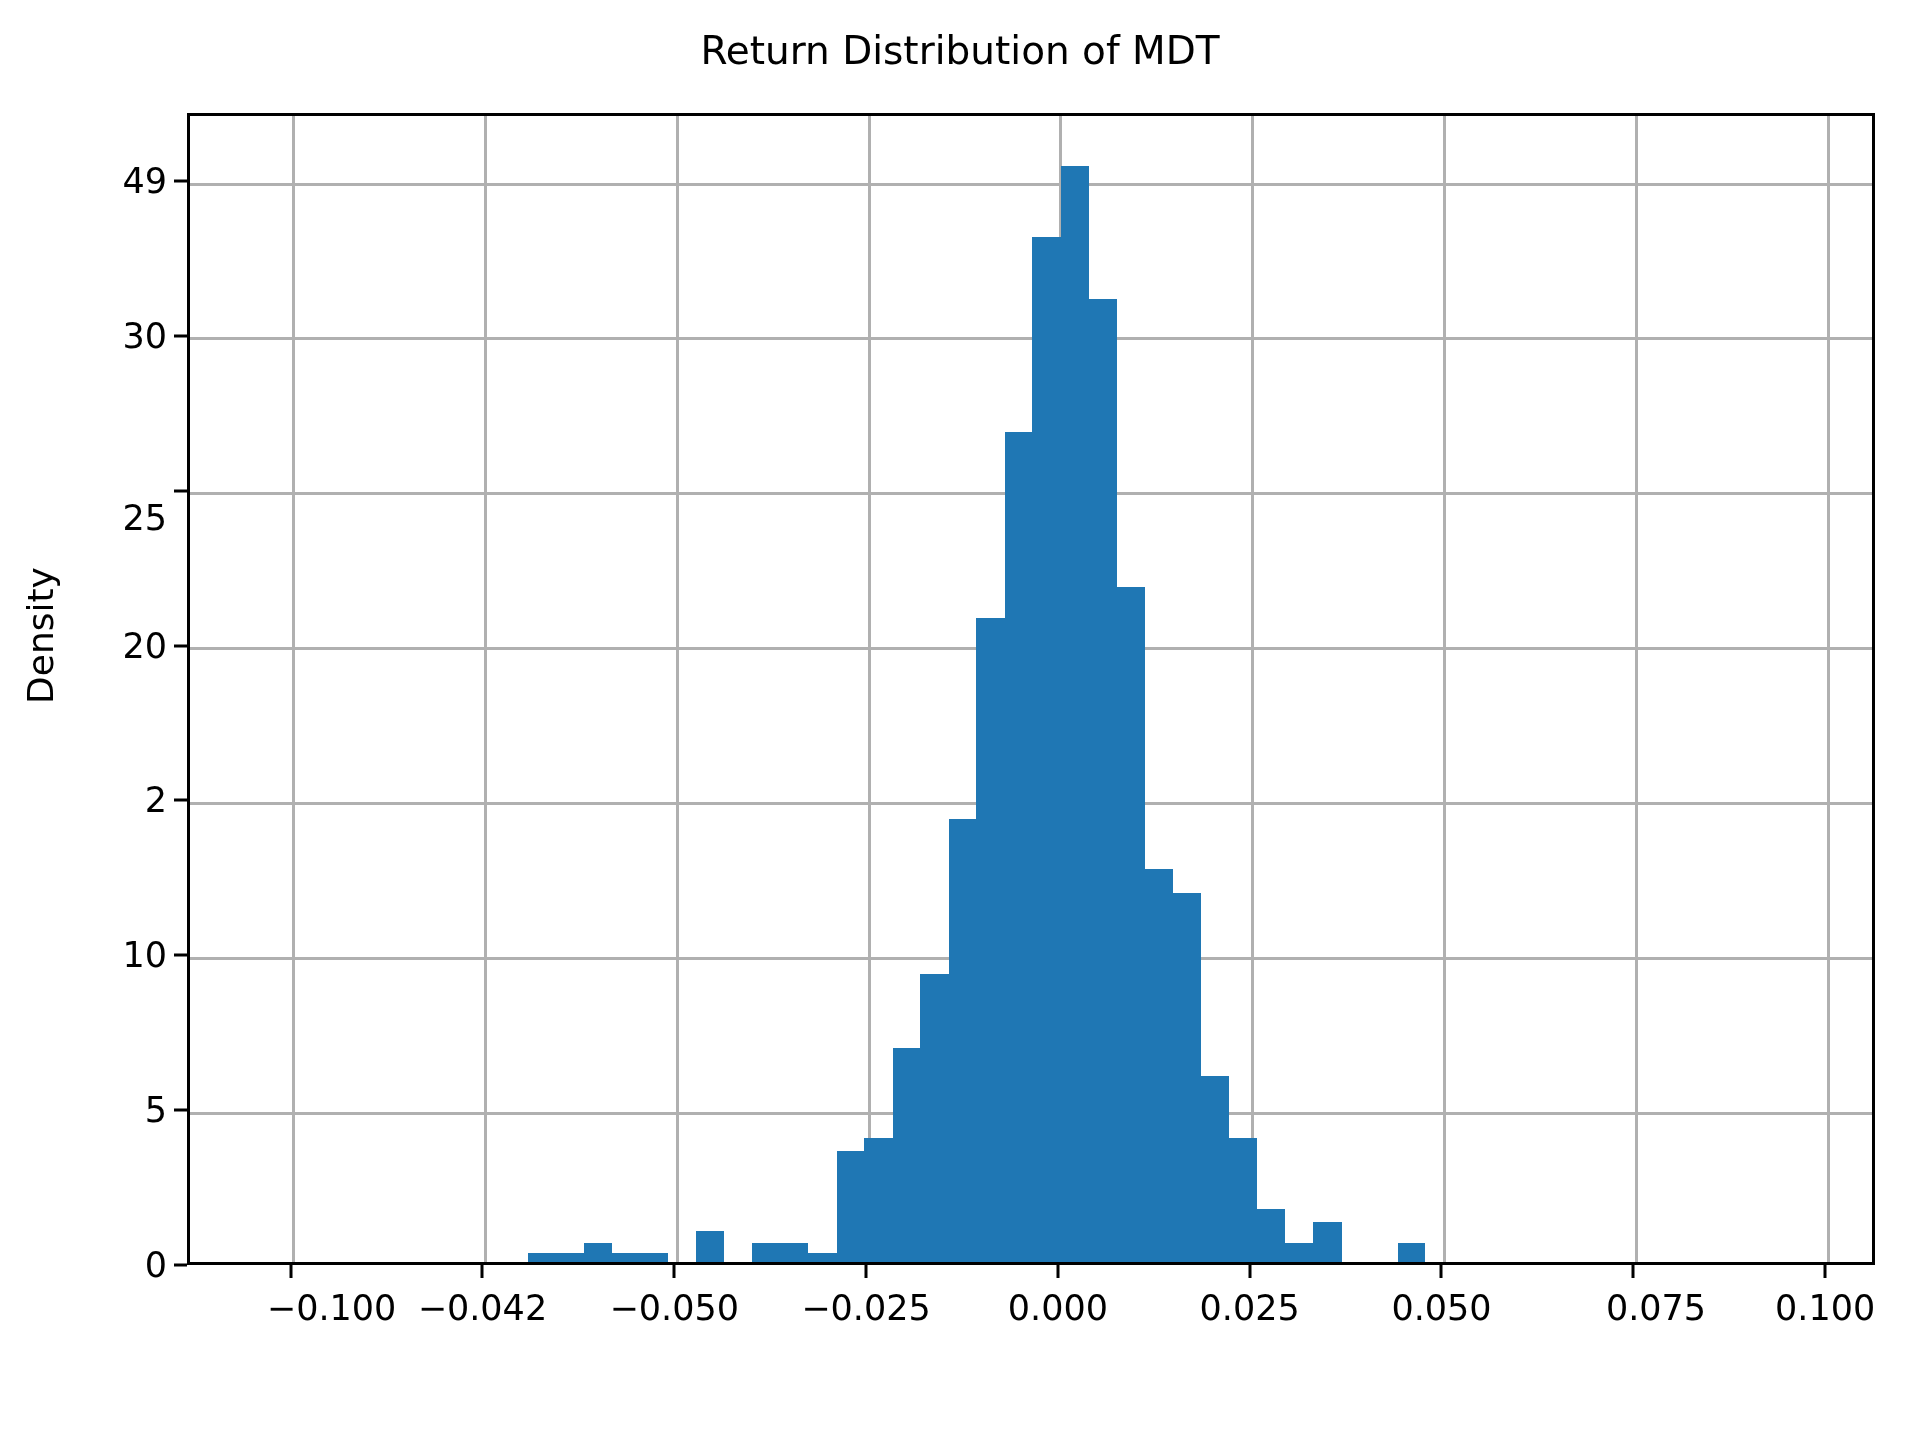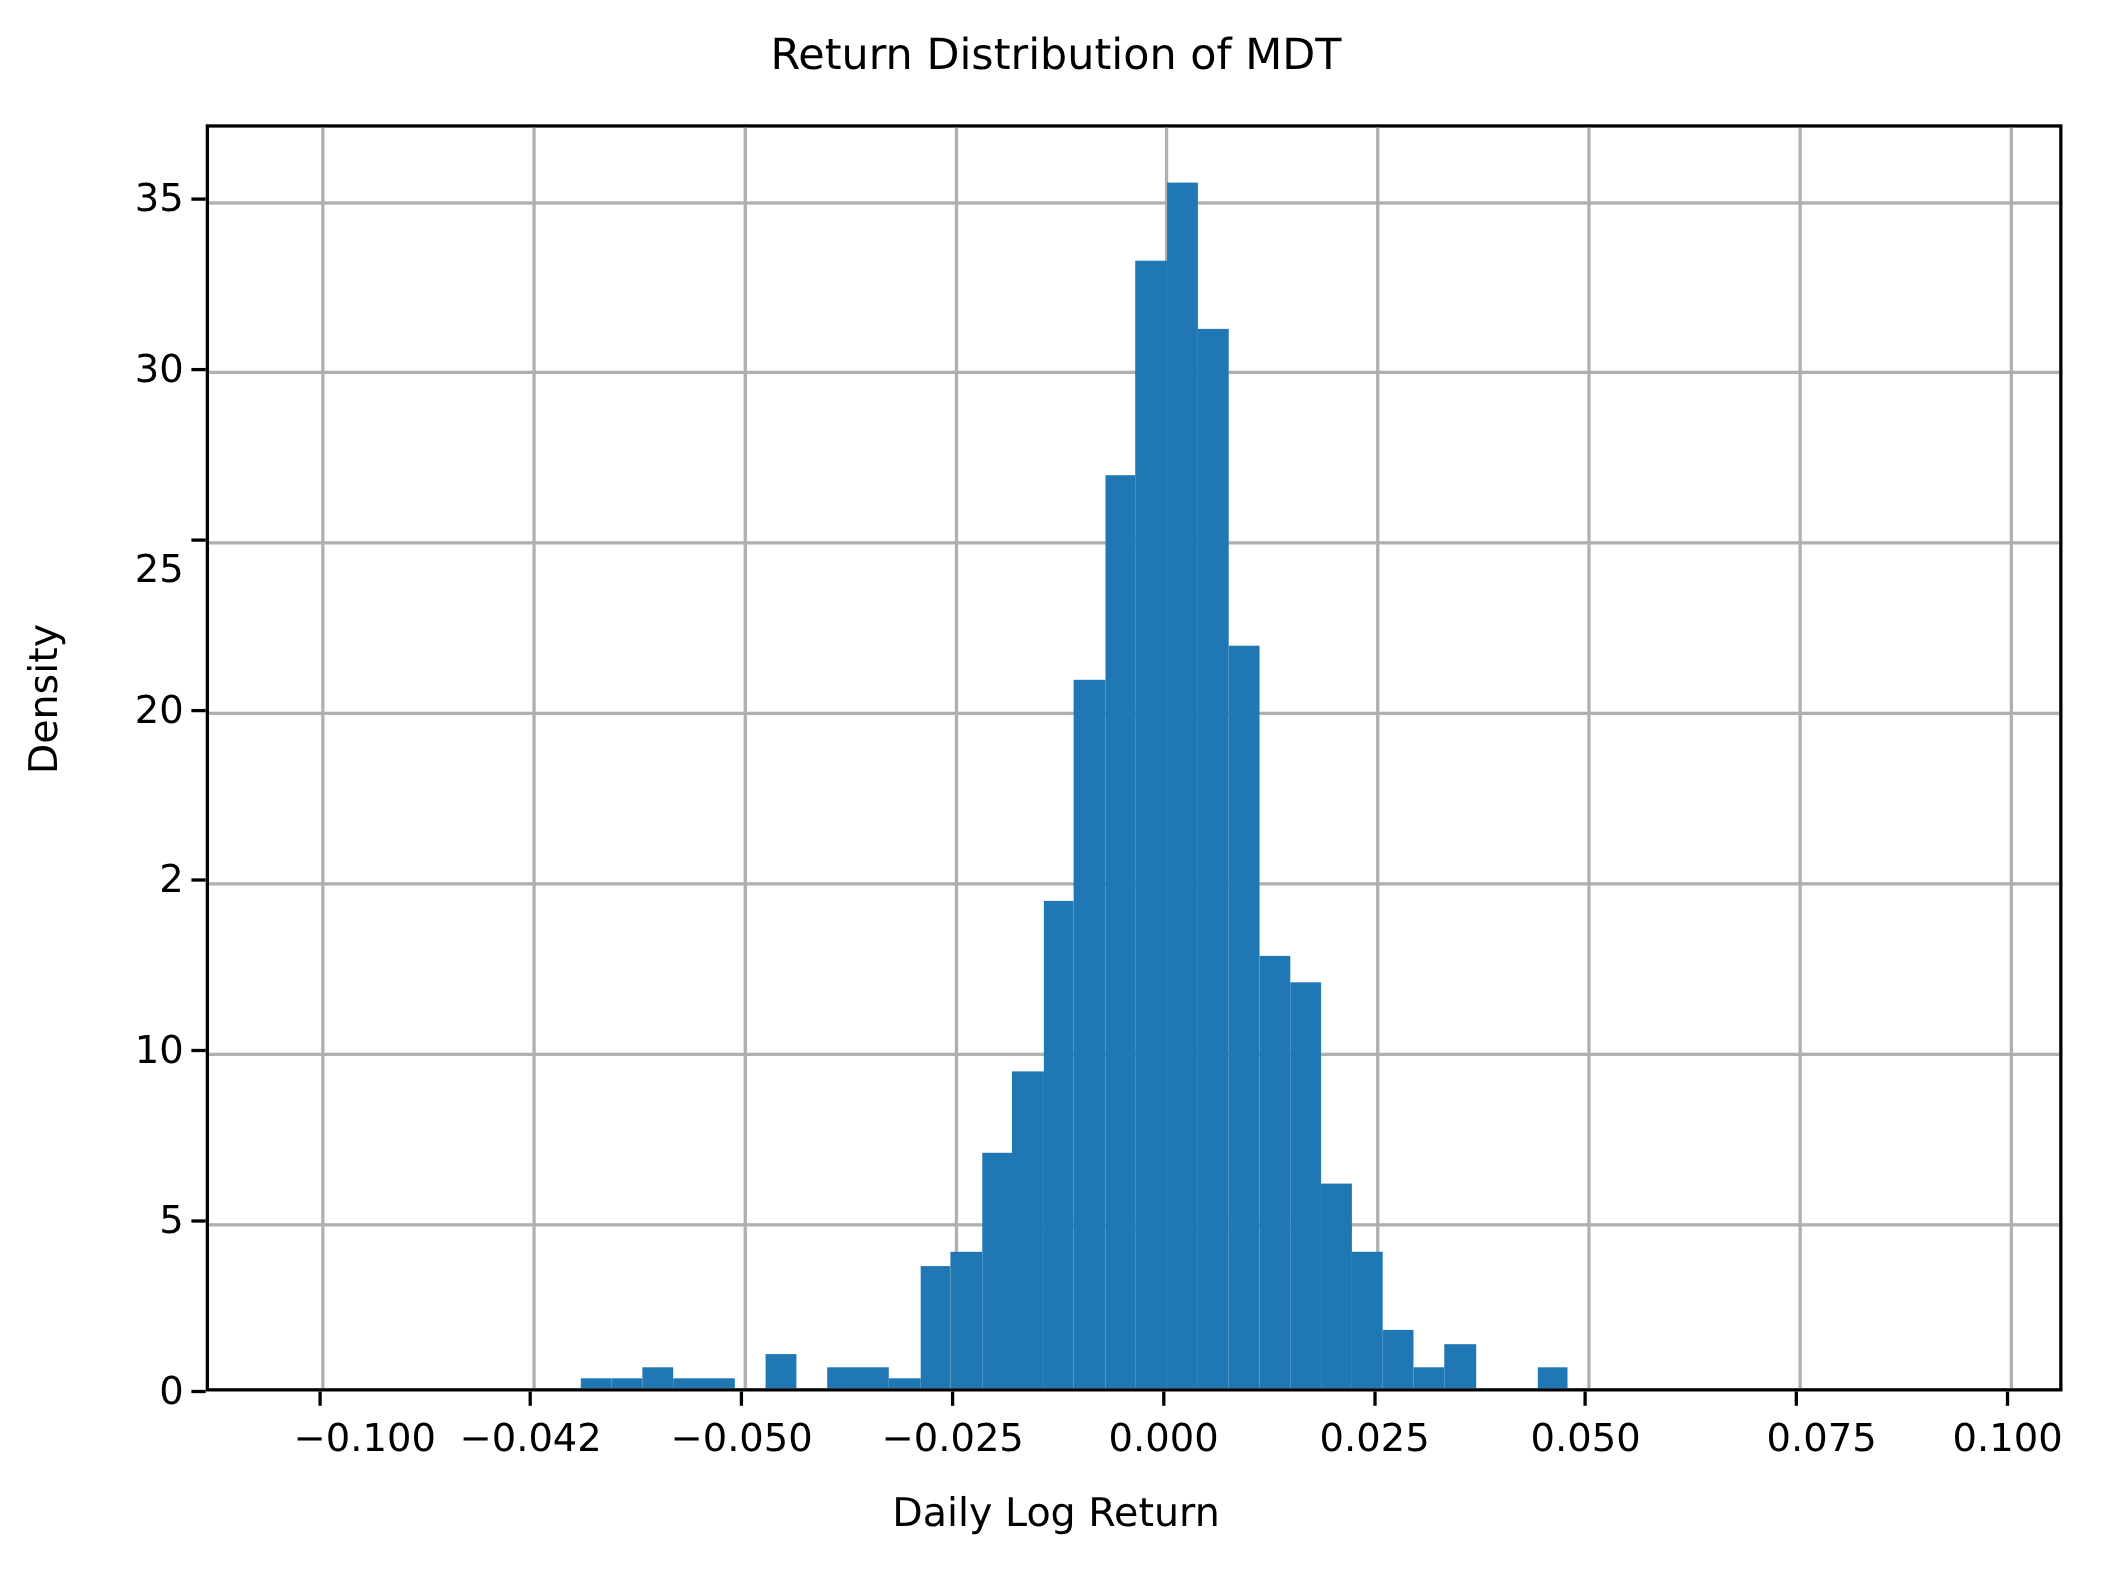--- a/index.html
+++ b/index.html
@@ -158,21 +158,21 @@
       <div class="ytick-label" style="top: 955.323px;">10</div>
       <div class="ytick-mark" style="top: 800.484px;"></div>
       <div class="ytick-label" style="top: 800.484px;">2</div>
       <div class="ytick-mark" style="top: 645.645px;"></div>
       <div class="ytick-label" style="top: 645.645px;">20</div>
       <div class="ytick-mark" style="top: 490.806px;"></div>
       <div class="ytick-label" style="top: 518px;">25</div>
       <div class="ytick-mark" style="top: 335.968px;"></div>
       <div class="ytick-label" style="top: 335.968px;">30</div>
       <div class="ytick-mark" style="top: 181.129px;"></div>
-      <div class="ytick-label" style="top: 181.129px;">35</div>
+      <div class="ytick-label" style="top: 181.129px;">49</div>
     </div>
   <div id="xticks">
       <div class="xtick-mark" style="left: 290.582px;"></div>
       <div class="xtick-label" style="left: 290.582px; margin-left: 41px;">−0.100</div>
       <div class="xtick-mark" style="left: 482.4px;"></div>
       <div class="xtick-label" style="left: 482.4px;">−0.042</div>
       <div class="xtick-mark" style="left: 674.218px;"></div>
       <div class="xtick-label" style="left: 674.218px;">−0.050</div>
       <div class="xtick-mark" style="left: 866.036px;"></div>
       <div class="xtick-label" style="left: 866.036px;">−0.025</div>
@@ -181,16 +181,15 @@
       <div class="xtick-mark" style="left: 1249.67px;"></div>
       <div class="xtick-label" style="left: 1249.67px;">0.025</div>
       <div class="xtick-mark" style="left: 1441.49px;"></div>
       <div class="xtick-label" style="left: 1441.49px;">0.050</div>
       <div class="xtick-mark" style="left: 1633.31px;"></div>
       <div class="xtick-label" style="left: 1656px;">0.075</div>
       <div class="xtick-mark" style="left: 1825.13px;"></div>
       <div class="xtick-label" style="left: 1825.13px;">0.100</div>
     </div>
 
-  <div id="xlabel">Daily Log Return</div>
   <div id="ylabel">Density</div>
 
 </div>
 
 </body></html>

